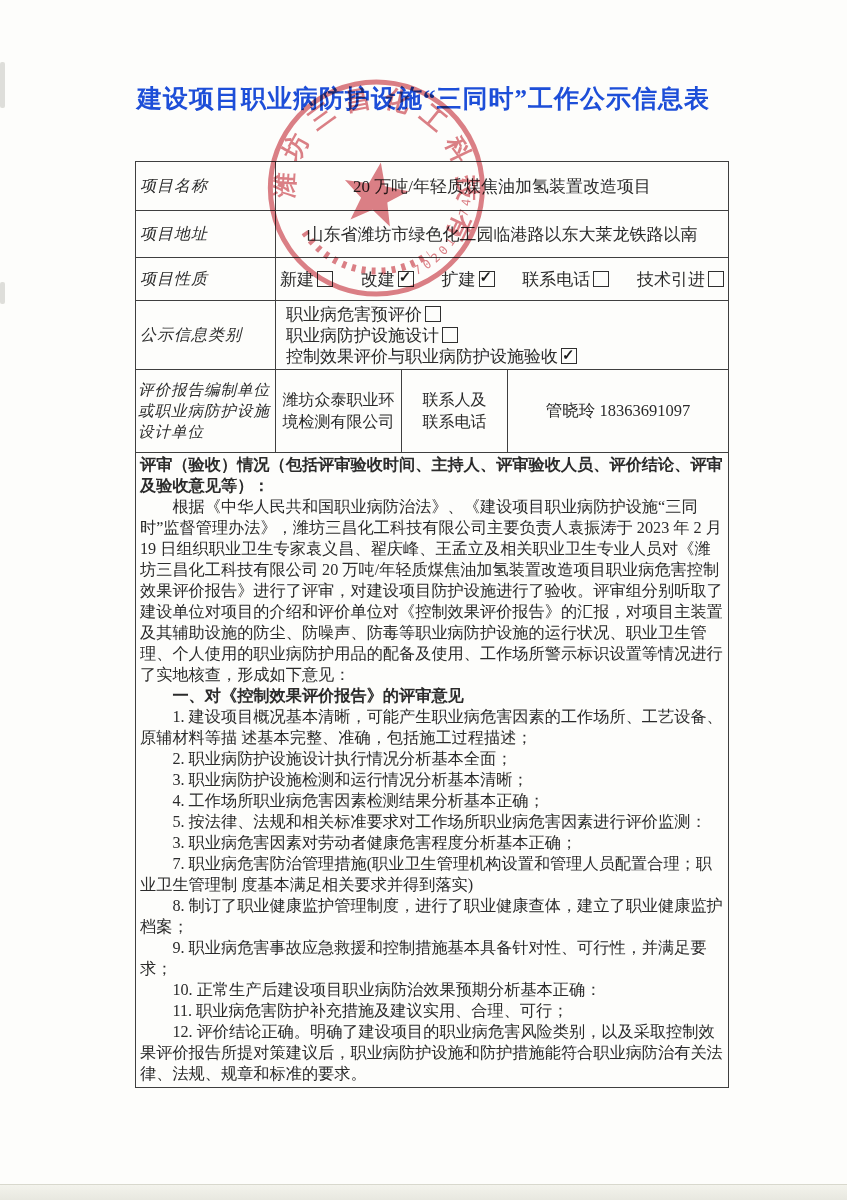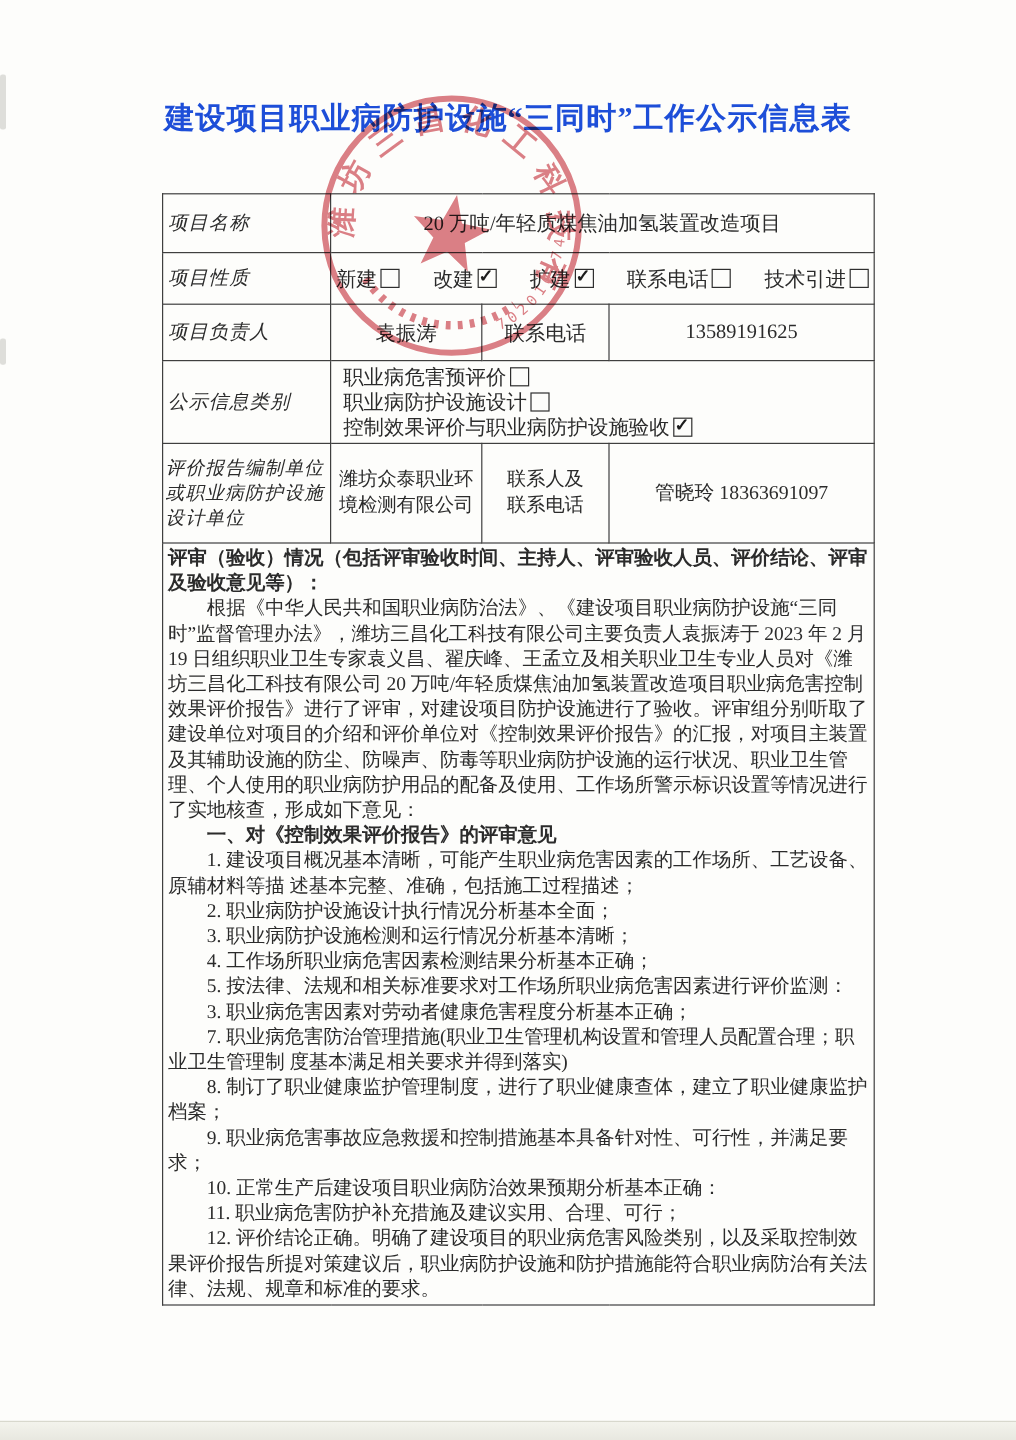--- a/index.html
+++ b/index.html
@@ -126,40 +126,38 @@
         <col style="width:106px">
         <col style="width:221px">
     </colgroup>
 
     <tbody>
         <tr class="r1">
       <td class="lbl">项目名称</td>
       <td class="center" colspan="3">20 万吨/年轻质煤焦油加氢装置改造项目</td>
     </tr>
 
+    <tr class="r2">
+      <td class="lbl">项目地址</td>
+      <td class="center" colspan="3">山东省潍坊市绿色化工园临港路以东大莱龙铁路以南</td>
+    </tr>
 
     <tr class="r3">
       <td class="lbl">项目性质</td>
       <td colspan="3">
         <div class="nature-opts">
           <span class="opt"><span>新建</span><span class="cb"><i></i></span></span>
           <span class="opt"><span>改建</span><span class="cb"><i>✓</i></span></span>
           <span class="opt"><span>扩建</span><span class="cb"><i>✓</i></span></span>
           <span class="opt"><span>联系电话</span><span class="cb"><i></i></span></span>
           <span class="opt"><span>技术引进</span><span class="cb"><i></i></span></span>
         </div>
       </td>
     </tr>
 
-    <tr class="r4">
-      <td class="lbl">项目负责人</td>
-      <td class="center">袁振涛</td>
-      <td class="center">联系电话</td>
-      <td class="center">13589191625</td>
-    </tr>
 
     <tr class="r5">
       <td class="lbl">公示信息类别</td>
       <td colspan="3">
         <div class="cat-list">
           <div class="cat-line"><span>职业病危害预评价</span><span class="cb"><i></i></span></div>
           <div class="cat-line"><span>职业病防护设施设计</span><span class="cb"><i></i></span></div>
           <div class="cat-line"><span>控制效果评价与职业病防护设施验收</span><span class="cb"><i>✓</i></span></div>
         </div>
       </td>

